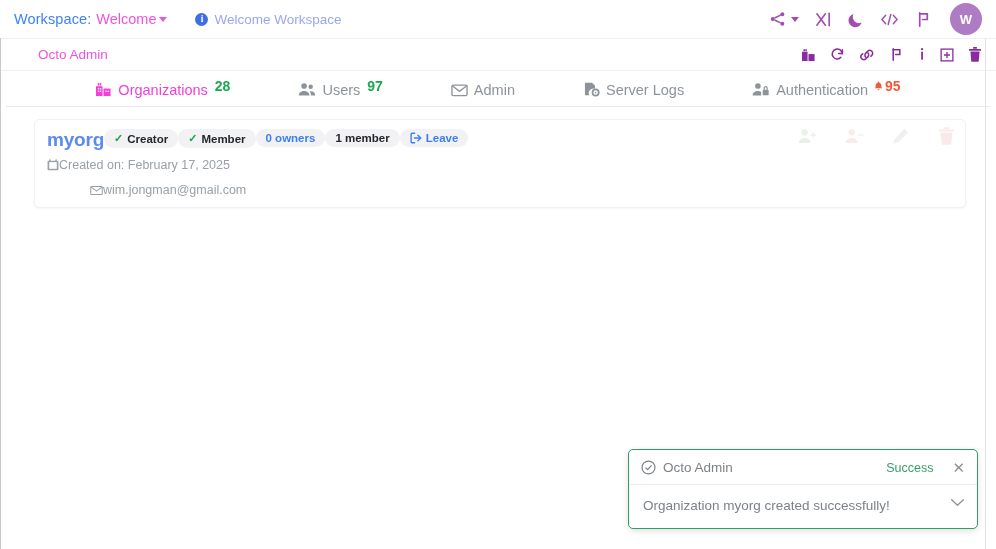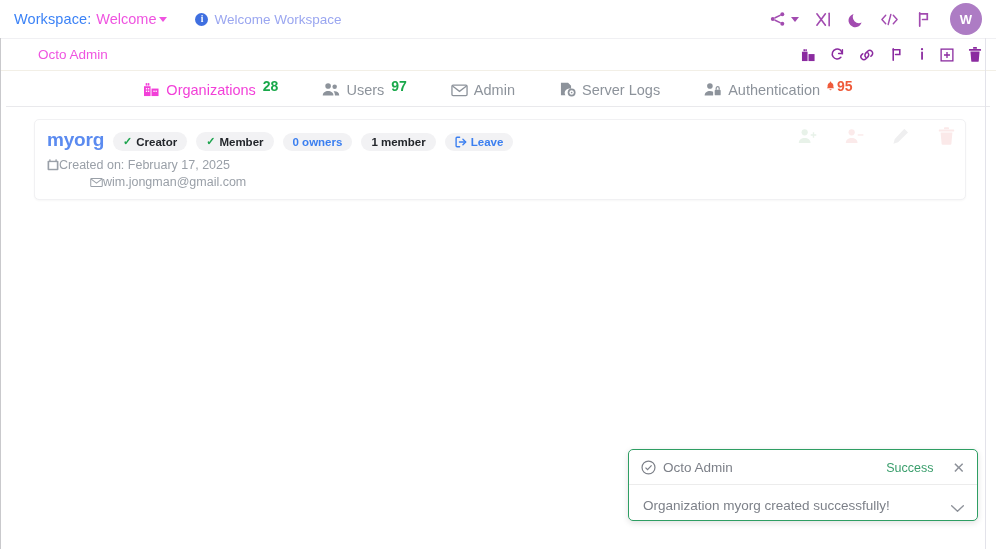--- a/index.html
+++ b/index.html
@@ -96,21 +96,21 @@
     color: #8b2ba0;
     display: flex; align-items: center;
     cursor: pointer;
   }
 
   
   .tabbar {
     height: 36px;
     display: flex; align-items: center;
     justify-content: center;
-    gap: 44px;
+    gap: 68px;
     border-bottom: 1px solid #e9e9ec;
     margin: 0 6px;
     padding-top: 4px;
   }
   .tab {
     display: flex; align-items: flex-start; gap: 6px;
     font-size: 14.5px;
     color: #8d939b;
     cursor: pointer;
     padding-bottom: 2px;
@@ -136,21 +136,21 @@
   .content { padding: 12px 30px 0 34px; }
   .org-card {
     border: 1px solid #f1f1f3;
     border-radius: 5px;
     background: #fff;
     box-shadow: 0 1px 2px rgba(0,0,0,.035);
     padding: 9px 12px 10px 12px;
     position: relative;
     min-height: 68px;
   }
-  .org-row1 { display: flex; align-items: flex-end; gap: 9px; }
+  .org-row1 { display: flex; align-items: flex-start; }
   .org-name {
     font-size: 19px;
     font-weight: bold;
     color: #5b8bf0;
     letter-spacing: -.2px;
     cursor: pointer;
   }
   .chip {
     display: inline-flex; align-items: center; gap: 4px;
     background: #f2f2f4;
@@ -163,21 +163,21 @@
   }
   .chip .check { color: #1da44e; font-size: 11px; font-weight: bold; }
   .chip.blue { color: #3b7ff0; }
   .chip.action { color: #3b7ff0; cursor: pointer; }
   .org-meta {
     margin-top: 7px;
     font-size: 12.5px;
     color: #9aa0a8;
     display: flex; align-items: center; 
   }
-  .org-meta + .org-meta { margin-top: 3px; padding-left: 43px; }
+  .org-meta + .org-meta { margin-top: 11px; padding-left: 43px; }
   .card-actions {
     position: absolute;
     top: 7px; right: 10px;
     display: flex; align-items: center; gap: 28px;
   }
   .ca { cursor: pointer; display: flex; }
   .ca.green { color: #e8f2e9; }
   .ca.red   { color: #fbeaea; }
   .ca.gray  { color: #efeff0; }
   .ca.trash { color: #fbe9e9; }
@@ -221,22 +221,22 @@
     color: #3a9e6c;
   }
   .toast-close {
     margin-left: 12px;
     color: #8d9199;
     font-size: 15px;
     line-height: 1;
     cursor: pointer;
   }
   .toast-body {
-    display: flex; align-items: flex-end;
-    padding: 13px 12px 7px 14px;
+    display: flex; align-items: flex-start;
+    padding: 13px 12px 15px 14px;
     font-size: 13.5px;
     color: #7d8189;
   }
   .toast-chev { margin-left: auto; color: #8d9199; cursor: pointer; }
   svg { display: block; }
 </style>
 </head>
 <body>
 
 <div class="edge-left"></div>

